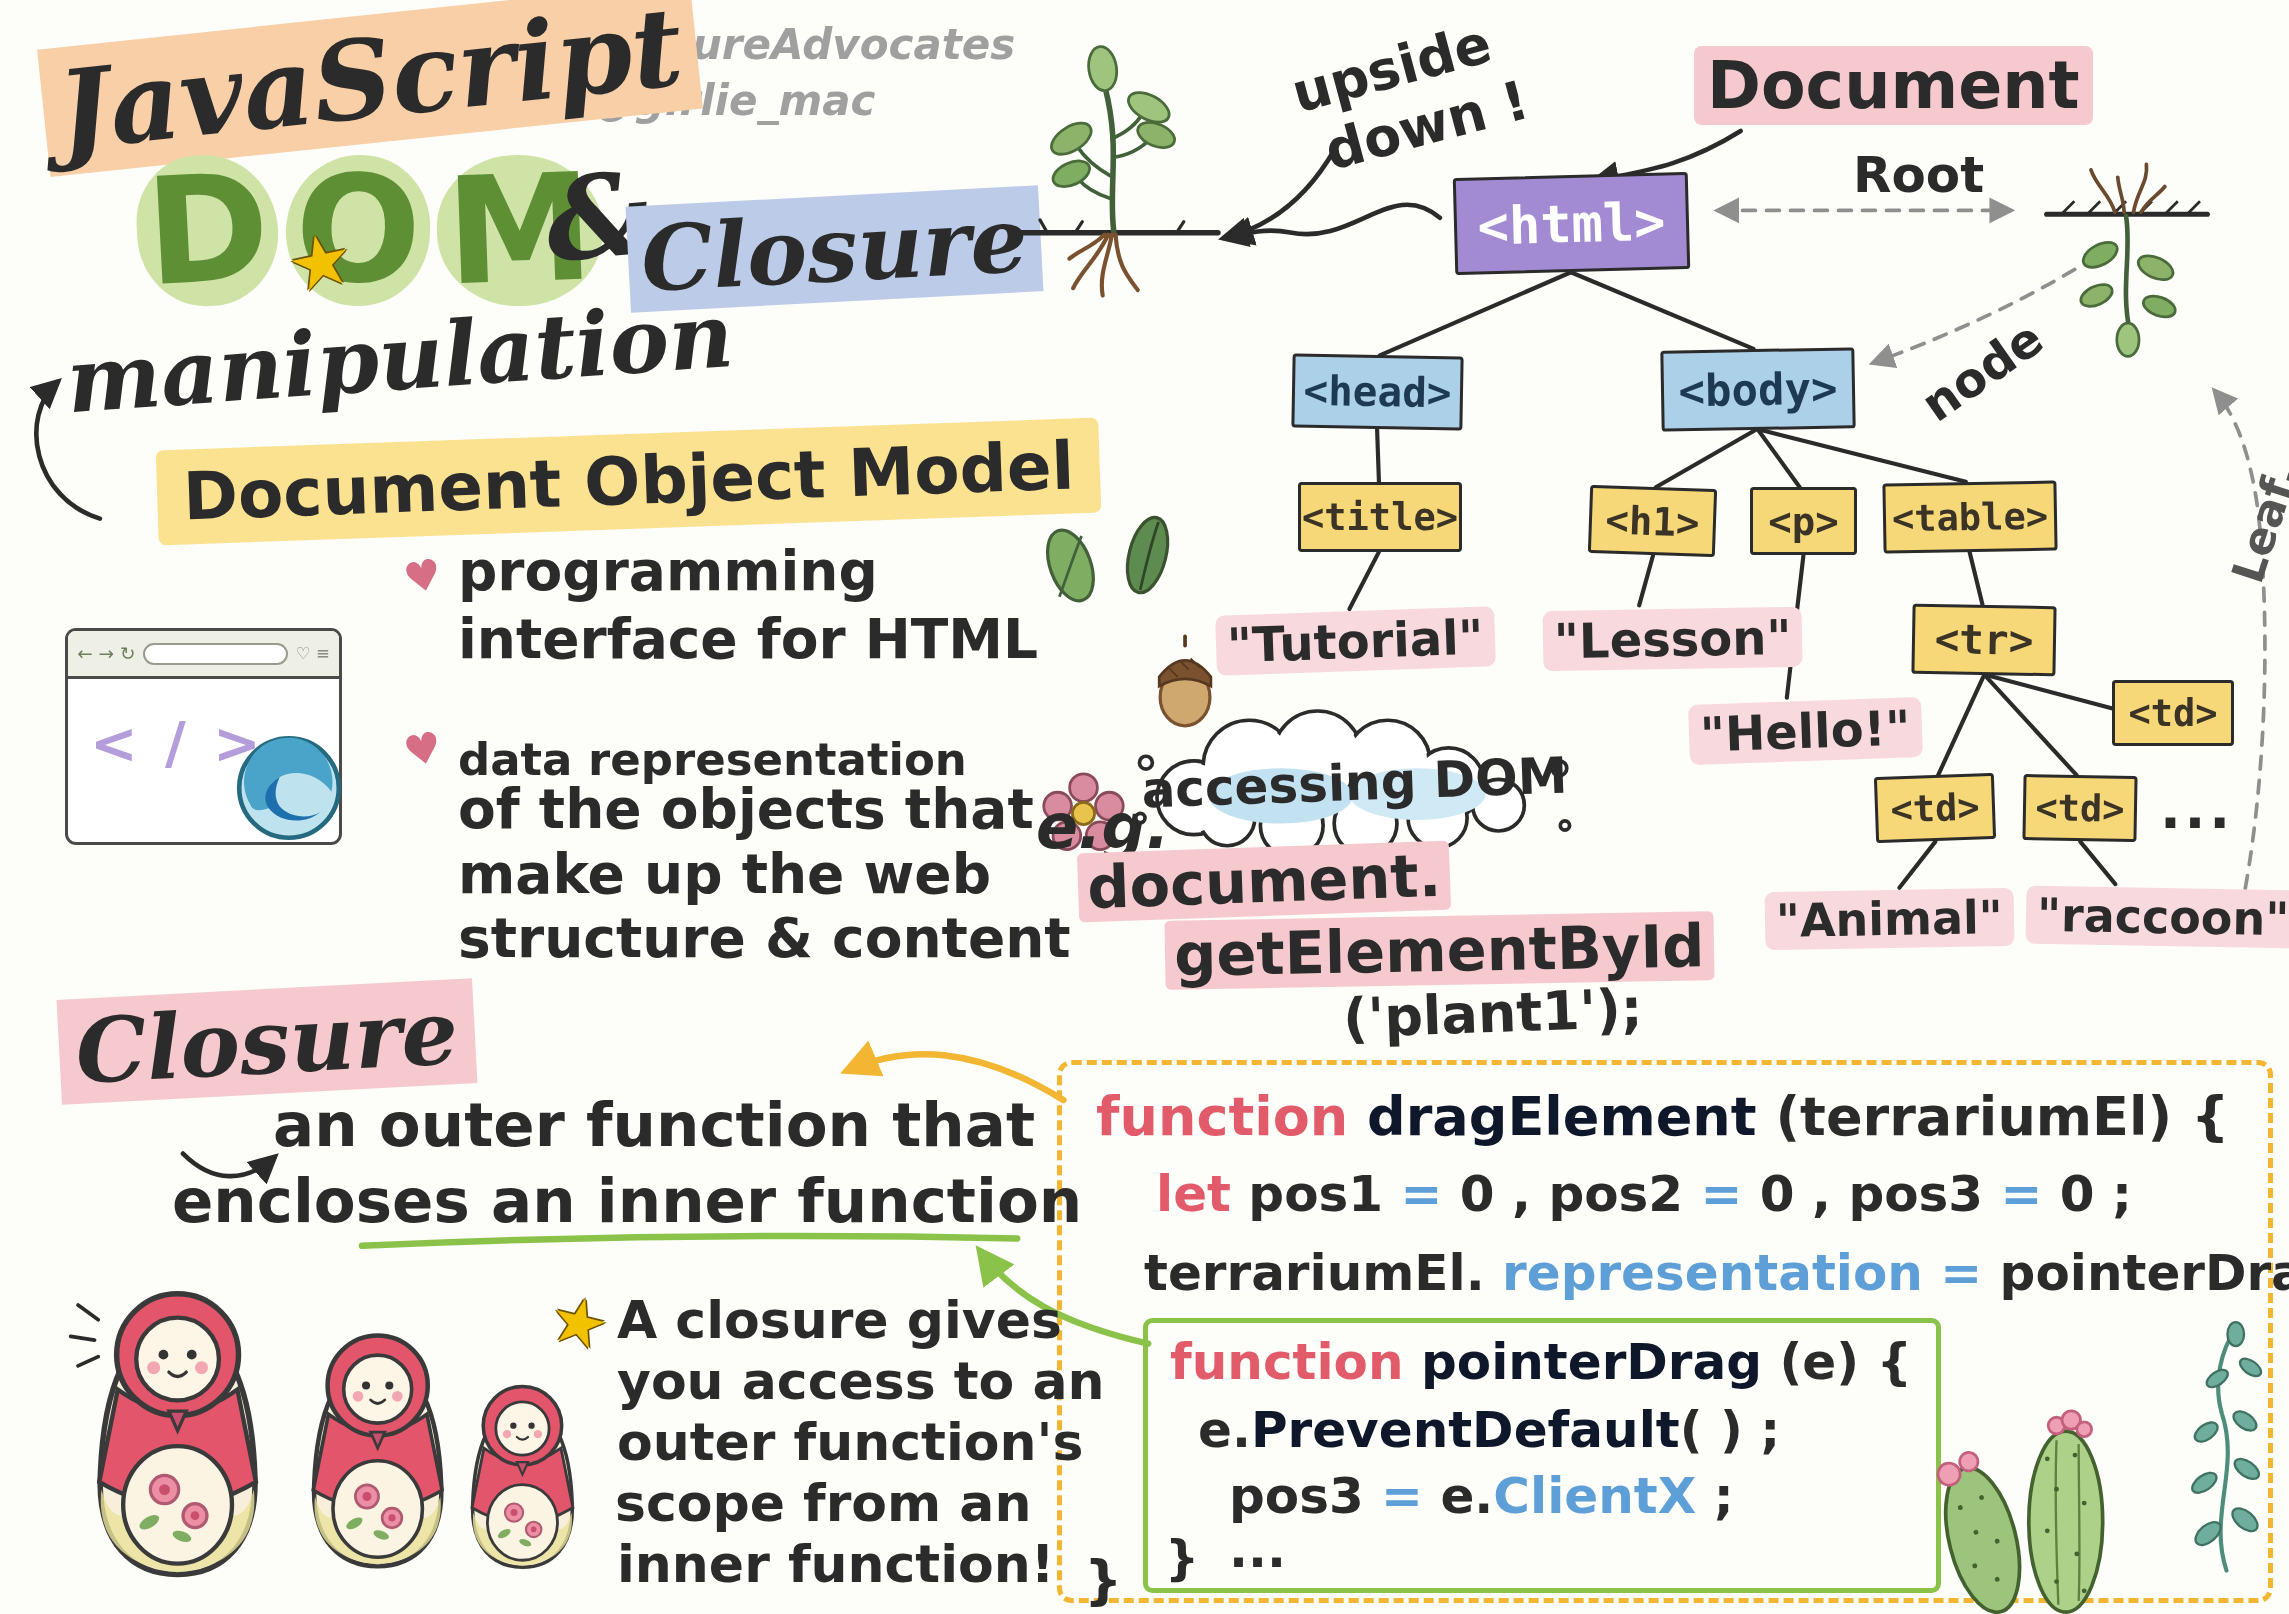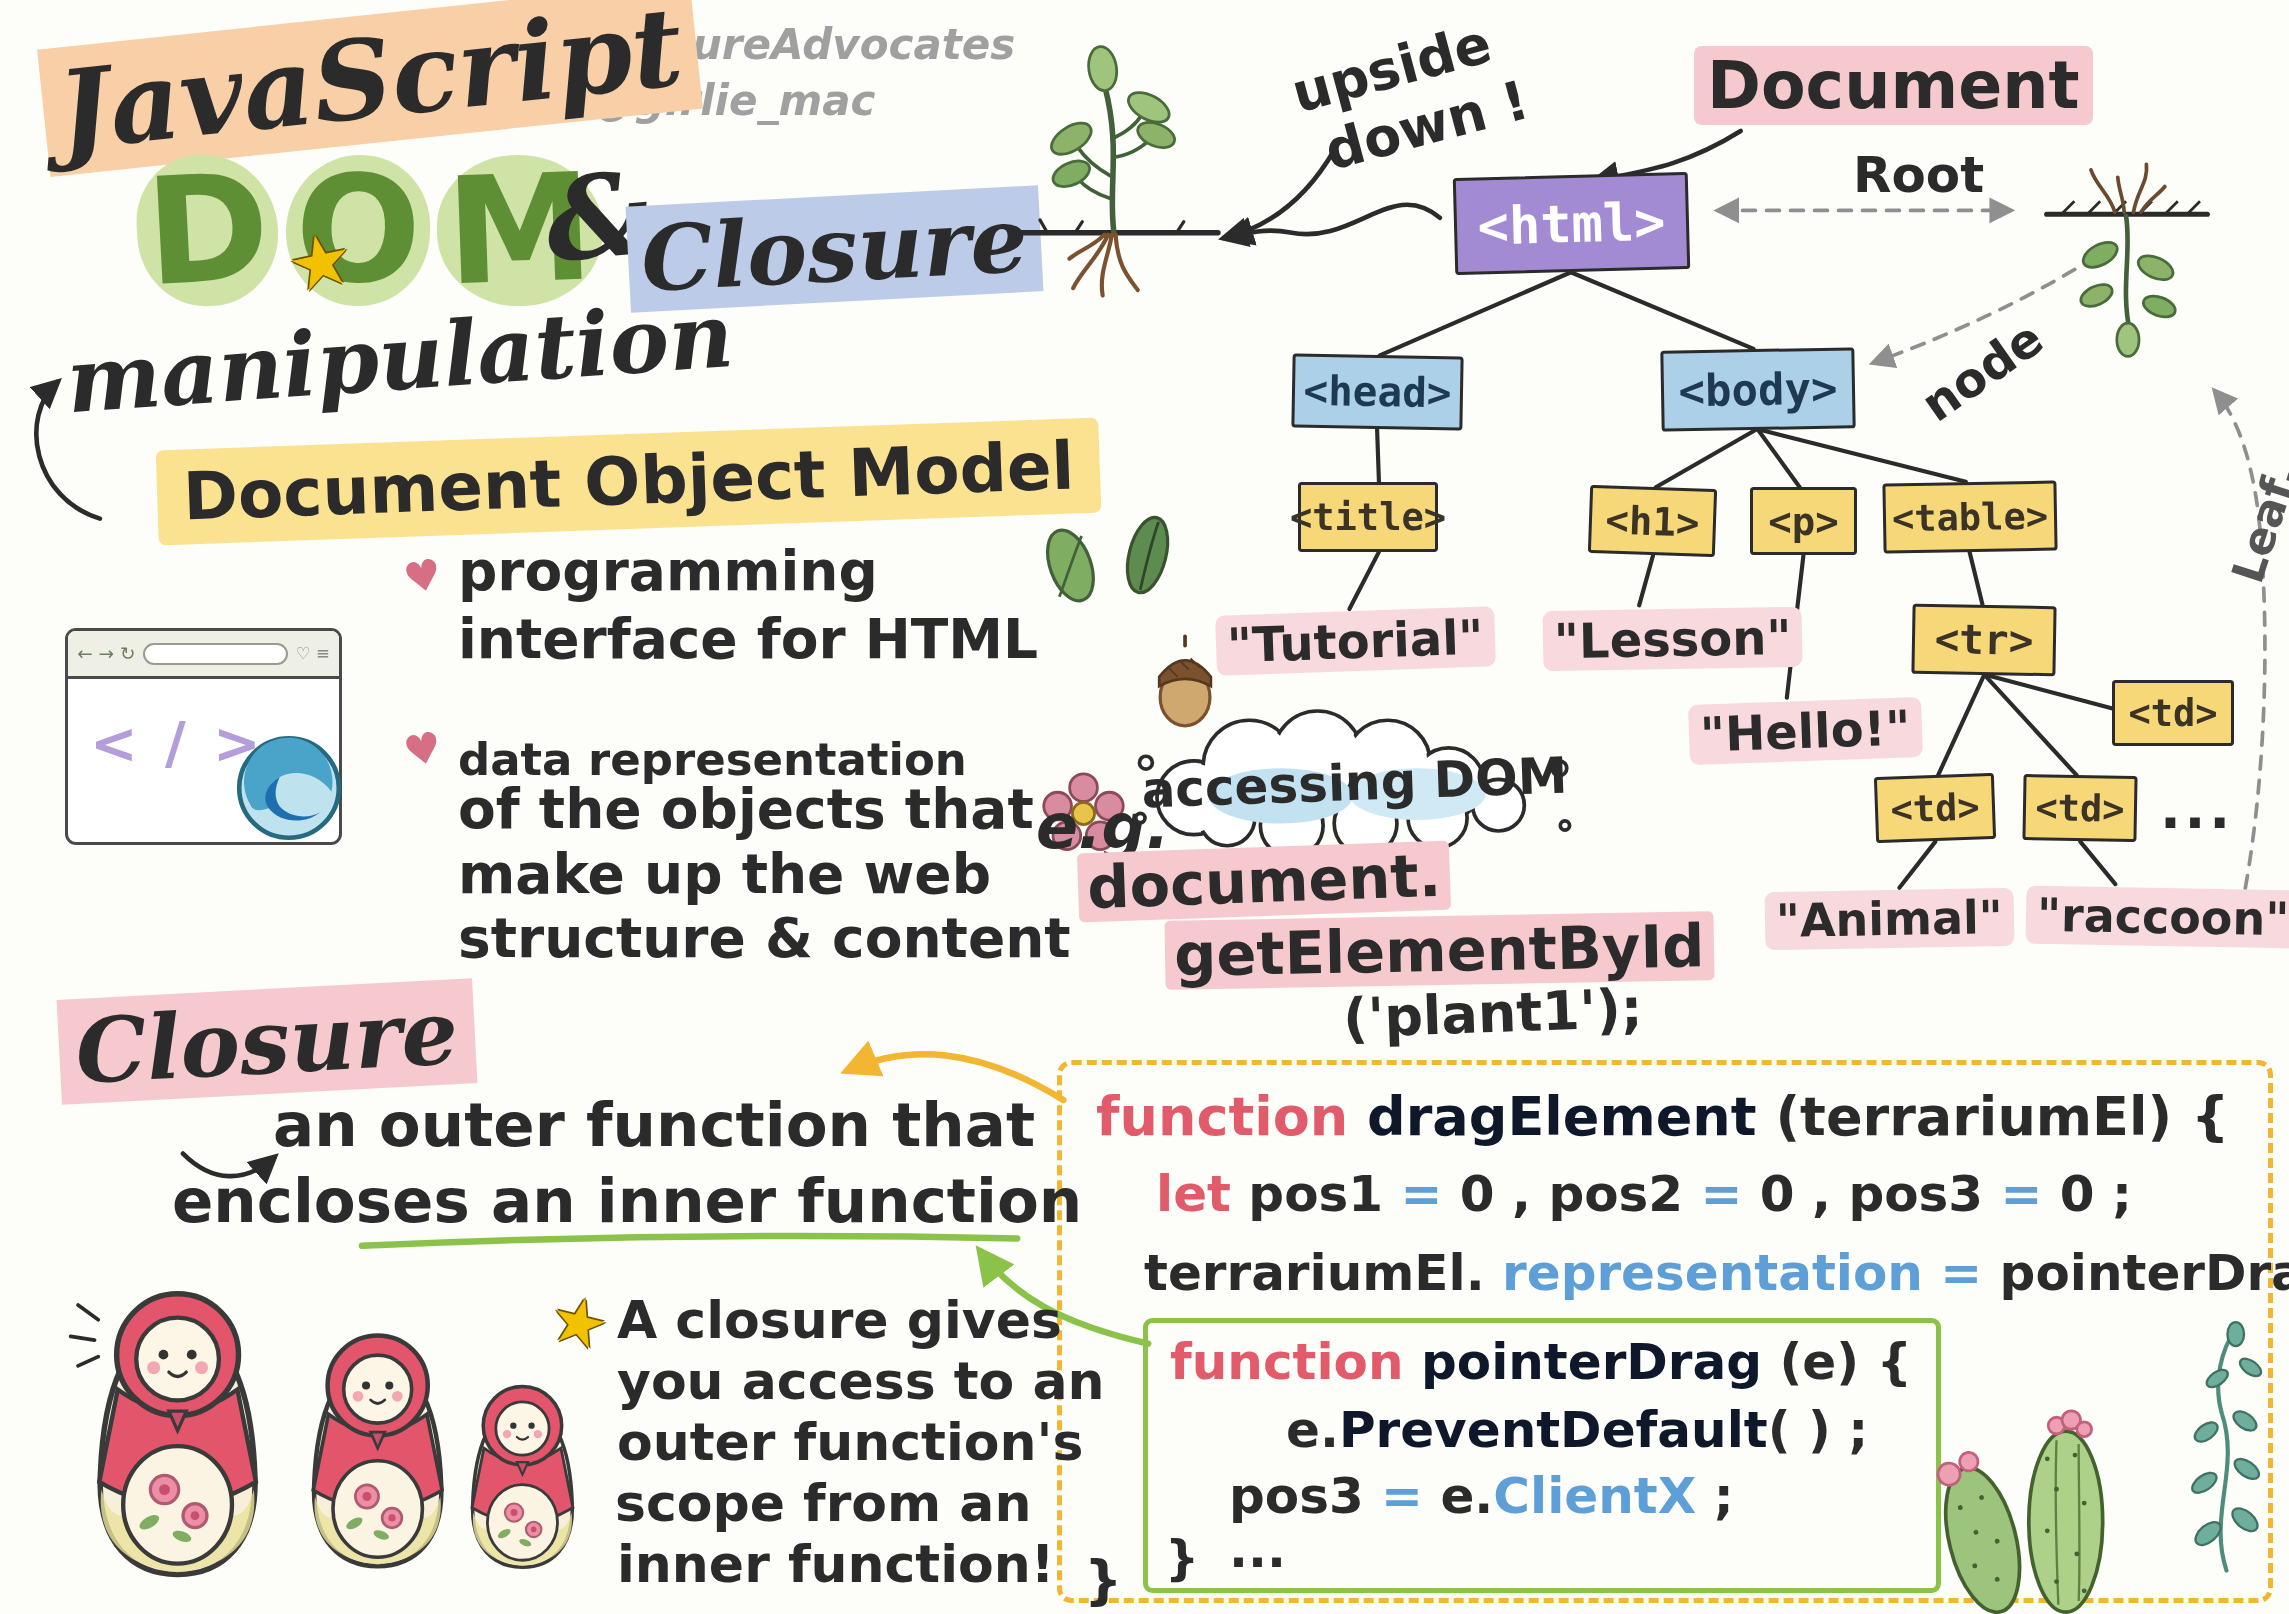--- a/index.html
+++ b/index.html
@@ -186,21 +186,21 @@
   <div class="abs hw" style="left:1290px;top:37px;font-size:54px;font-weight:700;transform:rotate(-15deg);">upside</div>
   <div class="abs hw" style="left:1323px;top:94px;font-size:54px;font-weight:700;transform:rotate(-15deg);">down !</div>
   <div class="abs hw hl-pink" style="left:1694px;top:46px;font-size:65px;font-weight:700;padding:1.8px 13px;border-radius:7.4px;">Document</div>
   <div class="abs hw" style="left:1853px;top:146px;font-size:50px;font-weight:700;">Root</div>
   <div class="abs hw" style="left:1915px;top:343px;font-size:48px;font-weight:700;transform:rotate(-35deg);">node</div>
   <div class="abs hw" style="left:2204px;top:498px;font-size:44px;font-weight:700;color:#555;transform:rotate(-72deg);">Leaf.</div>
 
   <div class="node nb-purple" style="left:1454px;top:175px;width:235px;height:97px;font-size:52px;transform:rotate(-1.5deg);">&lt;html&gt;</div>
   <div class="node nb-blue" style="left:1292px;top:355px;width:171px;height:74px;font-size:41px;transform:rotate(1deg);">&lt;head&gt;</div>
   <div class="node nb-blue" style="left:1661px;top:349px;width:194px;height:81px;font-size:44px;transform:rotate(-1deg);">&lt;body&gt;</div>
-  <div class="node nb-yellow" style="left:1298px;top:482px;width:140px;height:70px;font-size:37px;">&lt;title&gt;</div>
+  <div class="node nb-yellow" style="left:1298px;top:482px;width:164px;height:70px;font-size:37px;">&lt;title&gt;</div>
   <div class="node nb-yellow" style="left:1589px;top:487px;width:127px;height:68px;font-size:39px;transform:rotate(2deg);">&lt;h1&gt;</div>
   <div class="node nb-yellow" style="left:1750px;top:487px;width:107px;height:68px;font-size:39px;">&lt;p&gt;</div>
   <div class="node nb-yellow" style="left:1883px;top:482px;width:174px;height:70px;font-size:37px;transform:rotate(-1deg);">&lt;table&gt;</div>
   <div class="node nb-yellow" style="left:1912px;top:605px;width:144px;height:70px;font-size:41px;transform:rotate(1deg);">&lt;tr&gt;</div>
   <div class="node nb-yellow" style="left:2112px;top:680px;width:122px;height:66px;font-size:37px;">&lt;td&gt;</div>
   <div class="node nb-yellow" style="left:1875px;top:775px;width:120px;height:66px;font-size:37px;transform:rotate(-2deg);">&lt;td&gt;</div>
   <div class="node nb-yellow" style="left:2023px;top:775px;width:114px;height:66px;font-size:37px;transform:rotate(1deg);">&lt;td&gt;</div>
   <div class="abs hw" style="left:2160px;top:777px;font-size:55px;font-weight:700;letter-spacing:3.7px;">...</div>
 
   <div class="tn" style="left:1216px;top:611px;transform:rotate(-2deg);">"Tutorial"</div>
@@ -293,21 +293,21 @@
   <div class="abs hw" style="left:615px;top:1473px;font-size:52px;">scope from an</div>
   <div class="abs hw" style="left:617px;top:1534px;font-size:52px;">inner function!</div>
 
   <div class="code-line" style="left:1096px;top:1085px;font-size:54px;"><span class="tok-kw">function </span><span class="tok-fn">dragElement </span><span class="tok-ink">(terrariumEl) {</span></div>
   <div class="code-line" style="left:1156px;top:1165px;"><span class="tok-kw">let </span><span class="tok-ink">pos1 </span><span class="tok-op">= </span><span class="tok-ink">0 , </span><span class="tok-ink">pos2 </span><span class="tok-op">= </span><span class="tok-ink">0 , </span><span class="tok-ink">pos3 </span><span class="tok-op">= </span><span class="tok-ink">0 ;</span></div>
   <div class="code-line" style="left:1144px;top:1244px;"><span class="tok-ink">terrariumEl. </span><span class="tok-var">representation </span><span class="tok-op">= </span><span class="tok-ink">pointerDrag ;</span></div>
 
   <div class="abs" style="left:1143px;top:1318px;width:798px;height:275px;border:5.5px solid #8bc34a;border-radius:9.2px;z-index:2;"></div>
 
   <div class="code-line" style="left:1170px;top:1333px;"><span class="tok-kw">function </span><span class="tok-fn">pointerDrag </span><span class="tok-ink">(e) {</span></div>
-  <div class="code-line" style="left:1286px;top:1401px;"><span class="tok-ink">e.</span><span class="tok-fn">PreventDefault</span><span class="tok-ink">( ) ;</span></div>
+  <div class="code-line" style="left:1198px;top:1401px;"><span class="tok-ink">e.</span><span class="tok-fn">PreventDefault</span><span class="tok-ink">( ) ;</span></div>
   <div class="code-line" style="left:1229px;top:1467px;"><span class="tok-ink">pos3 </span><span class="tok-op">= </span><span class="tok-ink">e.</span><span class="tok-var">ClientX</span><span class="tok-ink"> ;</span></div>
   <div class="code-line" style="left:1229px;top:1521px;"><span class="tok-ink">...</span></div>
   <div class="code-line" style="left:1165px;top:1530px;font-size:48px;">}</div>
   <div class="code-line" style="left:1084px;top:1549px;font-size:54px;">}</div>
 
   <svg class="abs" width="217" height="231" viewBox="0 0 235 250" style="left:1918px;top:1383px;z-index:2;">
     <g transform="rotate(-14 70 170)">
       <ellipse cx="70" cy="170" rx="36" ry="80" fill="#9cc47c" stroke="#44622f" stroke-width="4"></ellipse>
       <g fill="#44622f">
         <circle cx="55" cy="130" r="2.6"></circle>

